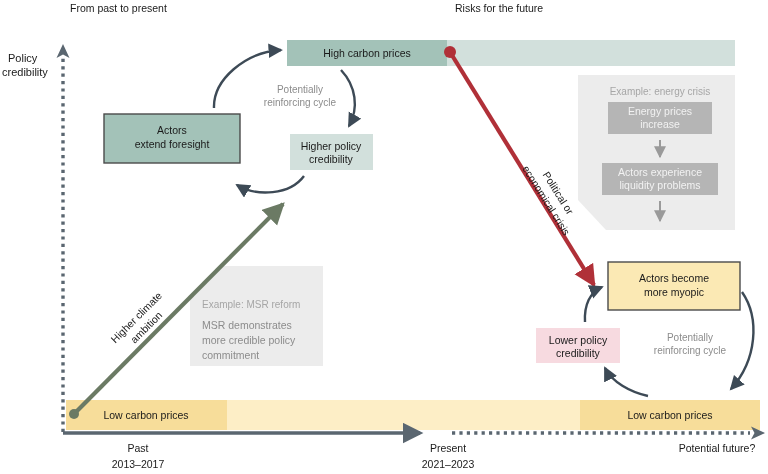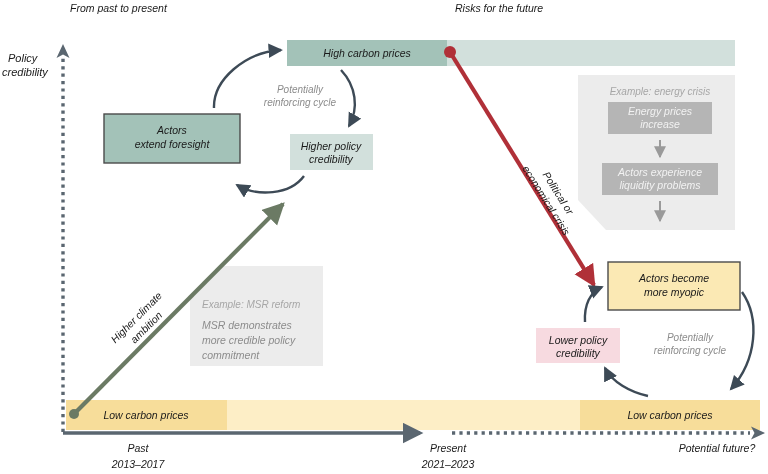--- a/index.html
+++ b/index.html
@@ -10,21 +10,20 @@
   body {
     width: 768px;
     height: 474px;
     overflow: hidden;
     font-family: "Liberation Sans", sans-serif;
   }
   #diagram-root {
     position: relative;
     width: 768px;
     height: 474px;
-    font-style: italic;
   }
   svg.diagram {
     display: block;
     width: 768px;
     height: 474px;
   }
   text {
     font-family: "Liberation Sans", sans-serif;
     fill: #1a1a1a;
   }

